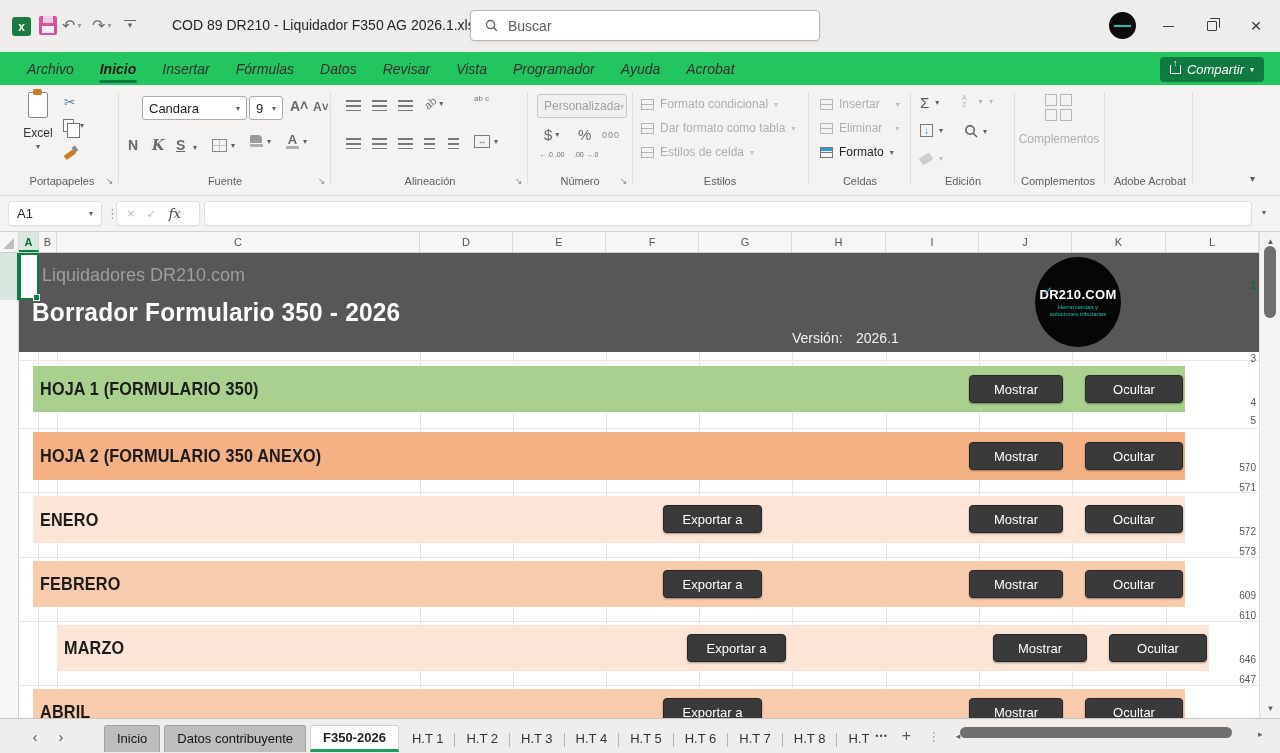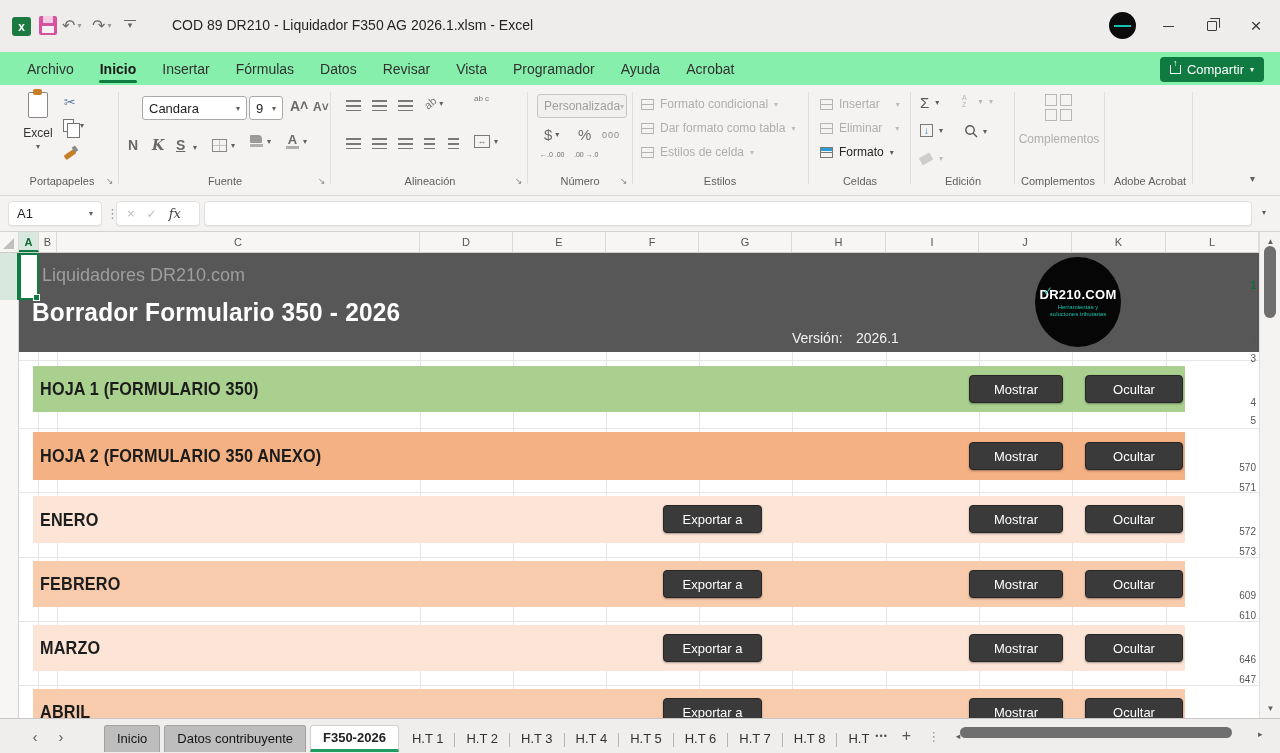--- a/index.html
+++ b/index.html
@@ -23,21 +23,21 @@
   #searchbox span { color:#605E5C; font-size:14px; }
   .avatar { left:1109px; top:12px; width:27px; height:27px; border-radius:50%; background:#0b0b0b; position:absolute; overflow:hidden; }
   .avatar::after { content:""; position:absolute; left:5px; top:13px; width:17px; height:2px; background:#16C2AE; }
   .winbtn { top:0; width:44px; height:52px; color:#3b3b3b; }
   .min-glyph { width:11px; height:0; border-top:1.6px solid #3b3b3b; }
   .rest-glyph { width:10px; height:10px; border:1.3px solid #3b3b3b; border-radius:1px; position:relative; }
   .rest-glyph::before { content:""; position:absolute; left:2px; top:-4px; width:9px; height:9px; border:1.3px solid #3b3b3b; border-left:none; border-bottom:none; border-radius:1px; }
   .close-glyph { font-size:19px; font-weight:300; }
 
   
-  #tabrow { left:0; top:52px; width:1280px; height:33px; background:#86efac; }
+  #tabrow { left:0; top:52px; width:1280px; height:33px; background:#22c55e;font-style:italic; }
   .rtabs { padding-left:14px; height:33px; }
   .rtab { padding:0 13px; font-size:14px; color:#323130; height:33px; display:flex; align-items:center; white-space:nowrap; }
   .rtab.active { color:#1b1a19; font-weight:700; position:relative; }
   .rtab.active::after { content:""; position:absolute; left:12px; right:12px; bottom:2px; height:3px; background:#107C41; border-radius:2px; }
   #share-btn { right:16px; top:5px; height:25px; background:#0F7B41; border-radius:4px; color:#fff; font-size:13px; padding:0 10px; gap:6px; }
   .share-ic { width:11px; height:9px; border:1.2px solid #fff; border-top:none; position:relative; }
   .share-ic::before { content:"↑"; position:absolute; left:2px; top:-7px; font-size:9px; color:#fff; }
 
   
   #ribbon { left:0; top:85px; width:1280px; height:111px; background:#F5F3F2; border-bottom:1px solid #D8D6D4; }
@@ -145,20 +145,27 @@
     <span class="qat-chev">▾</span>
   </div>
   <div class="abs flexc" style="left:92px;top:16px;gap:2px;">
     <span class="qat-arrow">↷</span>
     <span class="qat-chev">▾</span>
   </div>
   <div class="abs" style="left:124px;top:20px;">
     <div class="qat-custom">▾</div>
   </div>
   <div id="win-title" class="abs">COD 89 DR210 - Liquidador F350 AG 2026.1.xlsm  -  Excel</div>
+  <div id="searchbox" class="abs flexc">
+    <svg width="13" height="13" viewBox="0 0 14 14">
+        <circle cx="6" cy="6" r="4.4" fill="none" stroke="#605E5C" stroke-width="1.4"></circle>
+        <line x1="9.4" y1="9.4" x2="13" y2="13" stroke="#605E5C" stroke-width="1.4"></line>
+      </svg>
+    <span>Buscar</span>
+  </div>
   <div class="avatar"></div>
   <div class="winbtn abs ctr" style="left:1146px;">
       <div class="min-glyph"></div>
     </div>
   <div class="winbtn abs ctr" style="left:1190px;">
       <div class="rest-glyph"></div>
     </div>
   <div class="winbtn abs ctr close-glyph" style="left:1234px;">
       <span>×</span>
     </div>
@@ -433,21 +440,21 @@
     <div class="dkbtn btn-export" style="top:9px;">Exportar a</div>
     <div class="dkbtn btn-show" style="top:9px;">Mostrar</div>
     <div class="dkbtn btn-hide" style="top:9px;">Ocultar</div>
   </div>
   <div class="band" style="top:308px;height:46px;background:#F8CBAD;">
     <div class="blabel">FEBRERO</div>
     <div class="dkbtn btn-export" style="top:9px;">Exportar a</div>
     <div class="dkbtn btn-show" style="top:9px;">Mostrar</div>
     <div class="dkbtn btn-hide" style="top:9px;">Ocultar</div>
   </div>
-  <div class="band" style="top:372px;height:46px;background:#FCE4D6;">
+  <div class="band" style="top:372px;height:46px;background:#FCE4D6;margin-left:24px;">
     <div class="blabel">MARZO</div>
     <div class="dkbtn btn-export" style="top:9px;">Exportar a</div>
     <div class="dkbtn btn-show" style="top:9px;">Mostrar</div>
     <div class="dkbtn btn-hide" style="top:9px;">Ocultar</div>
   </div>
   <div class="band" style="top:436px;height:46px;background:#F8CBAD;">
     <div class="blabel">ABRIL</div>
     <div class="dkbtn btn-export" style="top:9px;">Exportar a</div>
     <div class="dkbtn btn-show" style="top:9px;">Mostrar</div>
     <div class="dkbtn btn-hide" style="top:9px;">Ocultar</div>

